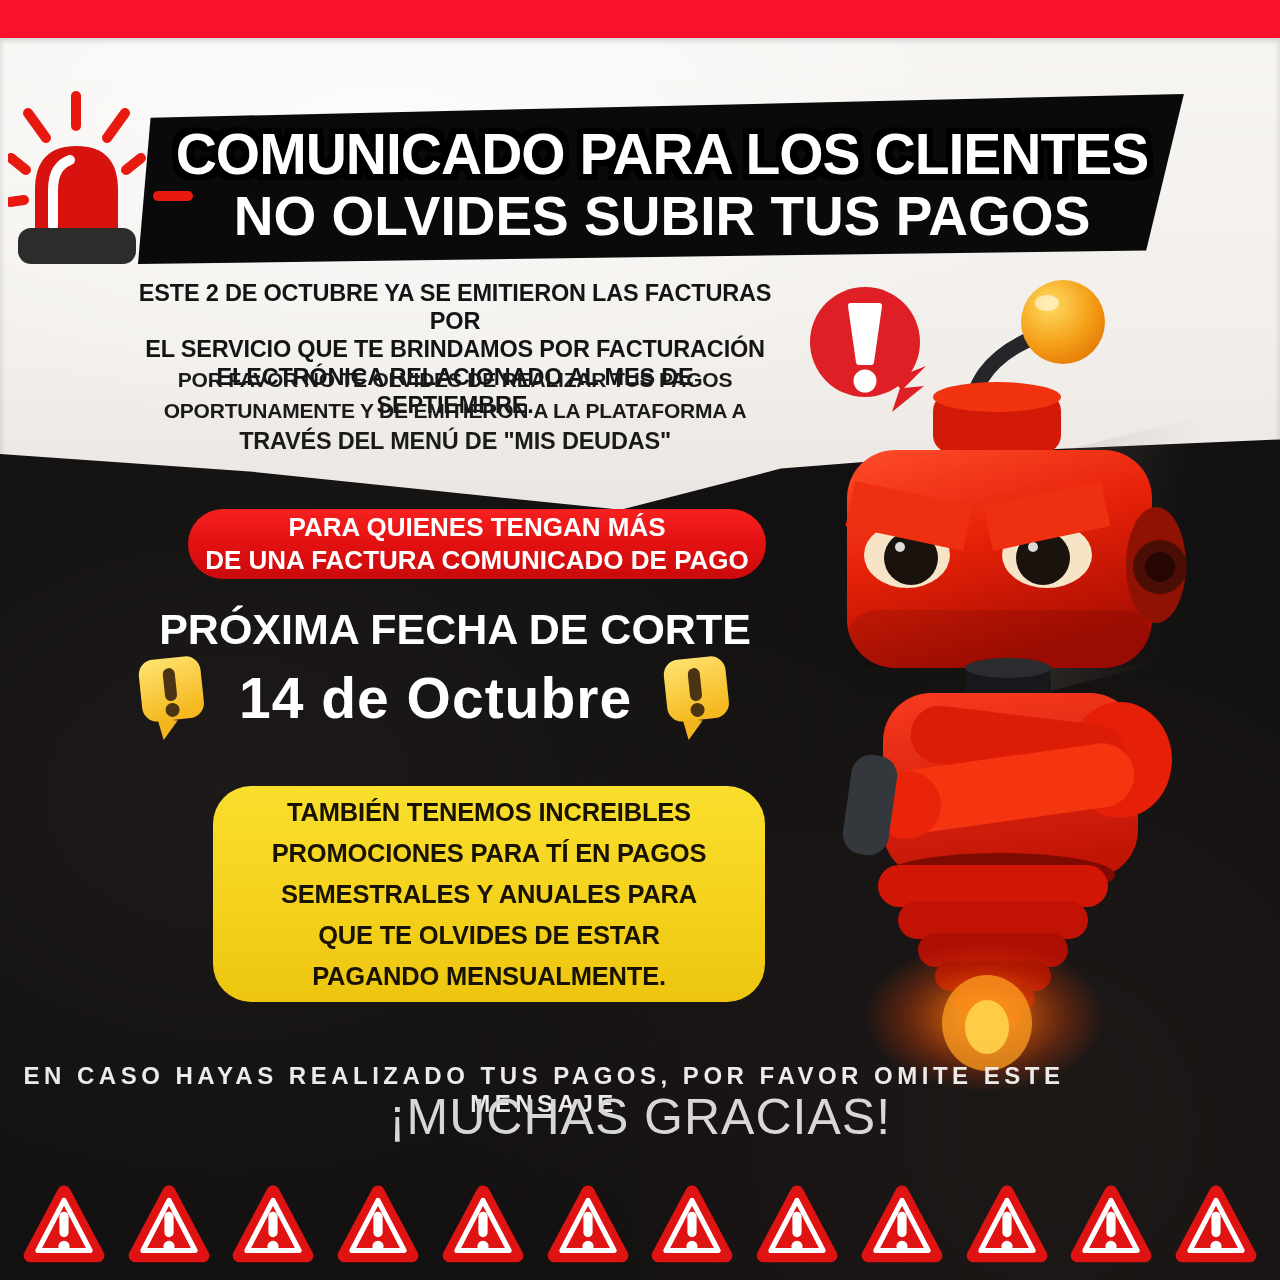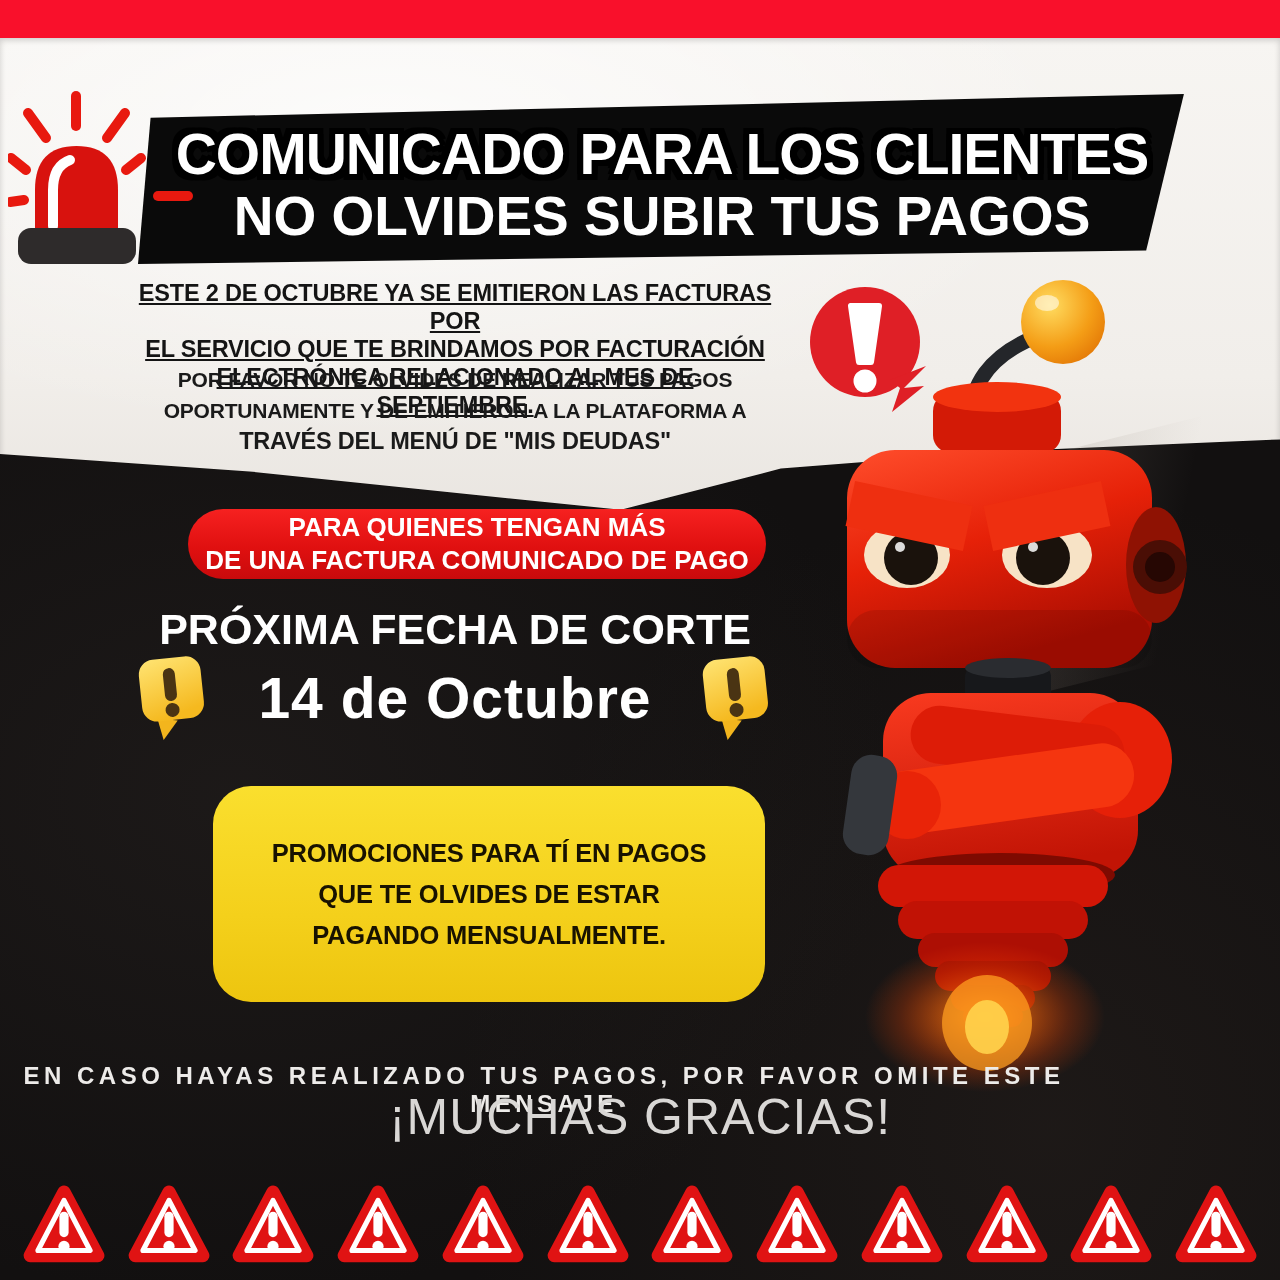--- a/index.html
+++ b/index.html
@@ -37,21 +37,21 @@
   }
   .banner-text{position:absolute;left:138px;top:92px;width:1048px;z-index:5;text-align:center;color:#FFFFFF;margin-top:28px;}
   .title1{
     font-size:57px;font-weight:900;letter-spacing:-1px;line-height:64px;margin-top:2px;
     text-shadow:-6px -6px 0 #000,6px -6px 0 #000,-6px 6px 0 #000,6px 6px 0 #000,-6px 0 0 #000,6px 0 0 #000,0 -6px 0 #000,0 6px 0 #000;
   }
   .title2{font-size:55px;font-weight:900;letter-spacing:0px;line-height:56px;margin-top:2px;}
   
   .intro1{
     position:absolute;left:135px;top:279px;width:640px;z-index:5;text-align:center;
-    color:#141414;font-size:23.5px;font-weight:800;line-height:28px;letter-spacing:-0.2px;text-decoration:underline;
+    color:#141414;font-size:23.5px;font-weight:800;line-height:28px;letter-spacing:-0.2px;
   }
   .intro2{
     position:absolute;left:135px;top:364px;width:640px;z-index:5;text-align:center;
     color:#1A1A1A;font-size:21px;font-weight:700;line-height:31px;letter-spacing:-0.2px;
   }
   .intro2 .big{font-size:23.5px;}
   .intro1 span,.intro2 span{display:block;}
   
   .alert-bubble{position:absolute;left:800px;top:280px;width:145px;height:145px;z-index:3;}
   
@@ -63,21 +63,21 @@
     display:flex;flex-direction:column;justify-content:center;text-align:center;
     color:#fff;font-weight:900;font-size:26px;line-height:33px;letter-spacing:0px;
   }
   
   .cutoff{
     position:absolute;left:115px;top:605px;width:680px;z-index:5;text-align:center;
     color:#FFFFFF;font-size:43px;font-weight:900;letter-spacing:0px;
   }
   .date-row{
     position:absolute;left:135px;top:650px;width:640px;height:95px;z-index:5;
-    display:flex;align-items:center;justify-content:space-between;gap:36px;
+    display:flex;align-items:center;justify-content:flex-start;gap:28px;
   }
   .date-text{color:#FFFFFF;font-size:57px;font-weight:800;letter-spacing:1px;}
   .bubble-y{width:76px;height:90px;flex:0 0 auto;}
   
   .promo{
     position:absolute;left:213px;top:786px;width:552px;height:216px;border-radius:38px;z-index:5;
     background:linear-gradient(180deg,#FADF2E 0%,#F4D01B 60%,#EDC50F 100%);
     display:flex;flex-direction:column;justify-content:center;text-align:center;
     color:#181200;font-size:25.5px;font-weight:800;line-height:41px;letter-spacing:-0.2px;
   }
@@ -248,21 +248,23 @@
       <g transform="rotate(-6 36 42)">
         <path d="M20 64 L40 68 L24 86 Z" fill="#F3B51D"></path>
         <rect x="6" y="5" width="62" height="62" rx="15" fill="url(#yg1)"></rect>
         <rect x="30" y="15" width="12" height="33" rx="6" fill="#4A3413"></rect>
         <circle cx="36" cy="57" r="7" fill="#4A3413"></circle>
       </g>
     </svg>
   </div>
 
   <div class="promo">
+    <span>TAMBIÉN TENEMOS INCREIBLES</span>
     <span>PROMOCIONES PARA TÍ EN PAGOS</span>
+    <span>SEMESTRALES Y ANUALES PARA</span>
     <span>QUE TE OLVIDES DE ESTAR</span>
     <span>PAGANDO MENSUALMENTE.</span>
   </div>
 
   <div class="skip">EN CASO HAYAS REALIZADO TUS PAGOS, POR FAVOR OMITE ESTE MENSAJE</div>
   <div class="thanks">¡MUCHAS GRACIAS!</div>
 
   <div class="triangle-row">
     <svg viewBox="0 0 80 88">
       <path d="M40 9 L73 71 L7 71 Z" fill="#E01313" stroke="#E01313" stroke-width="13" stroke-linejoin="round"></path>

